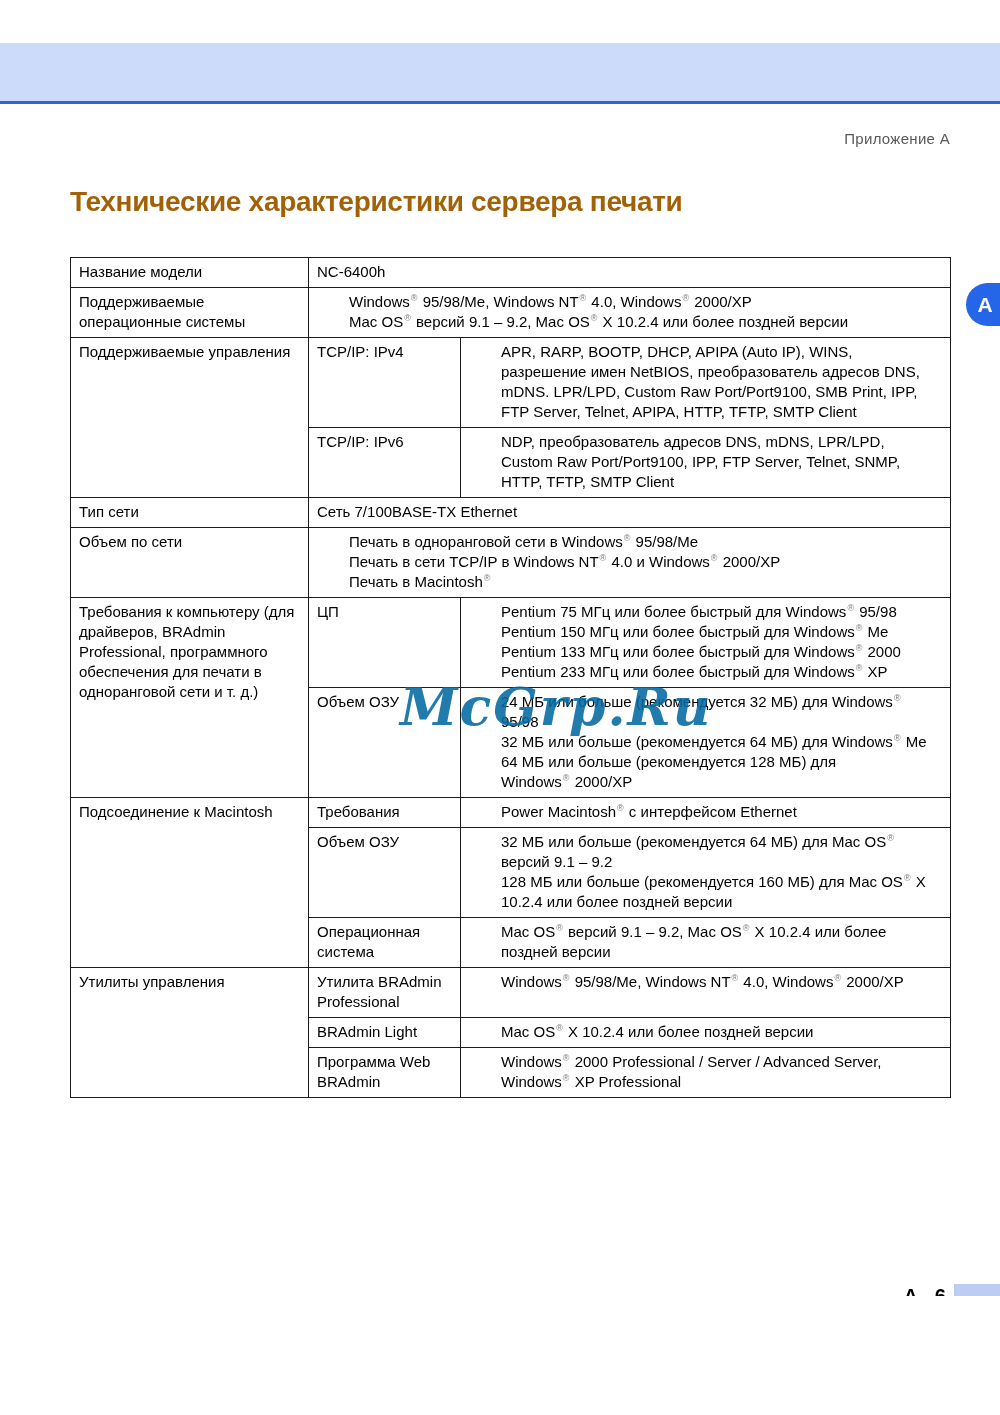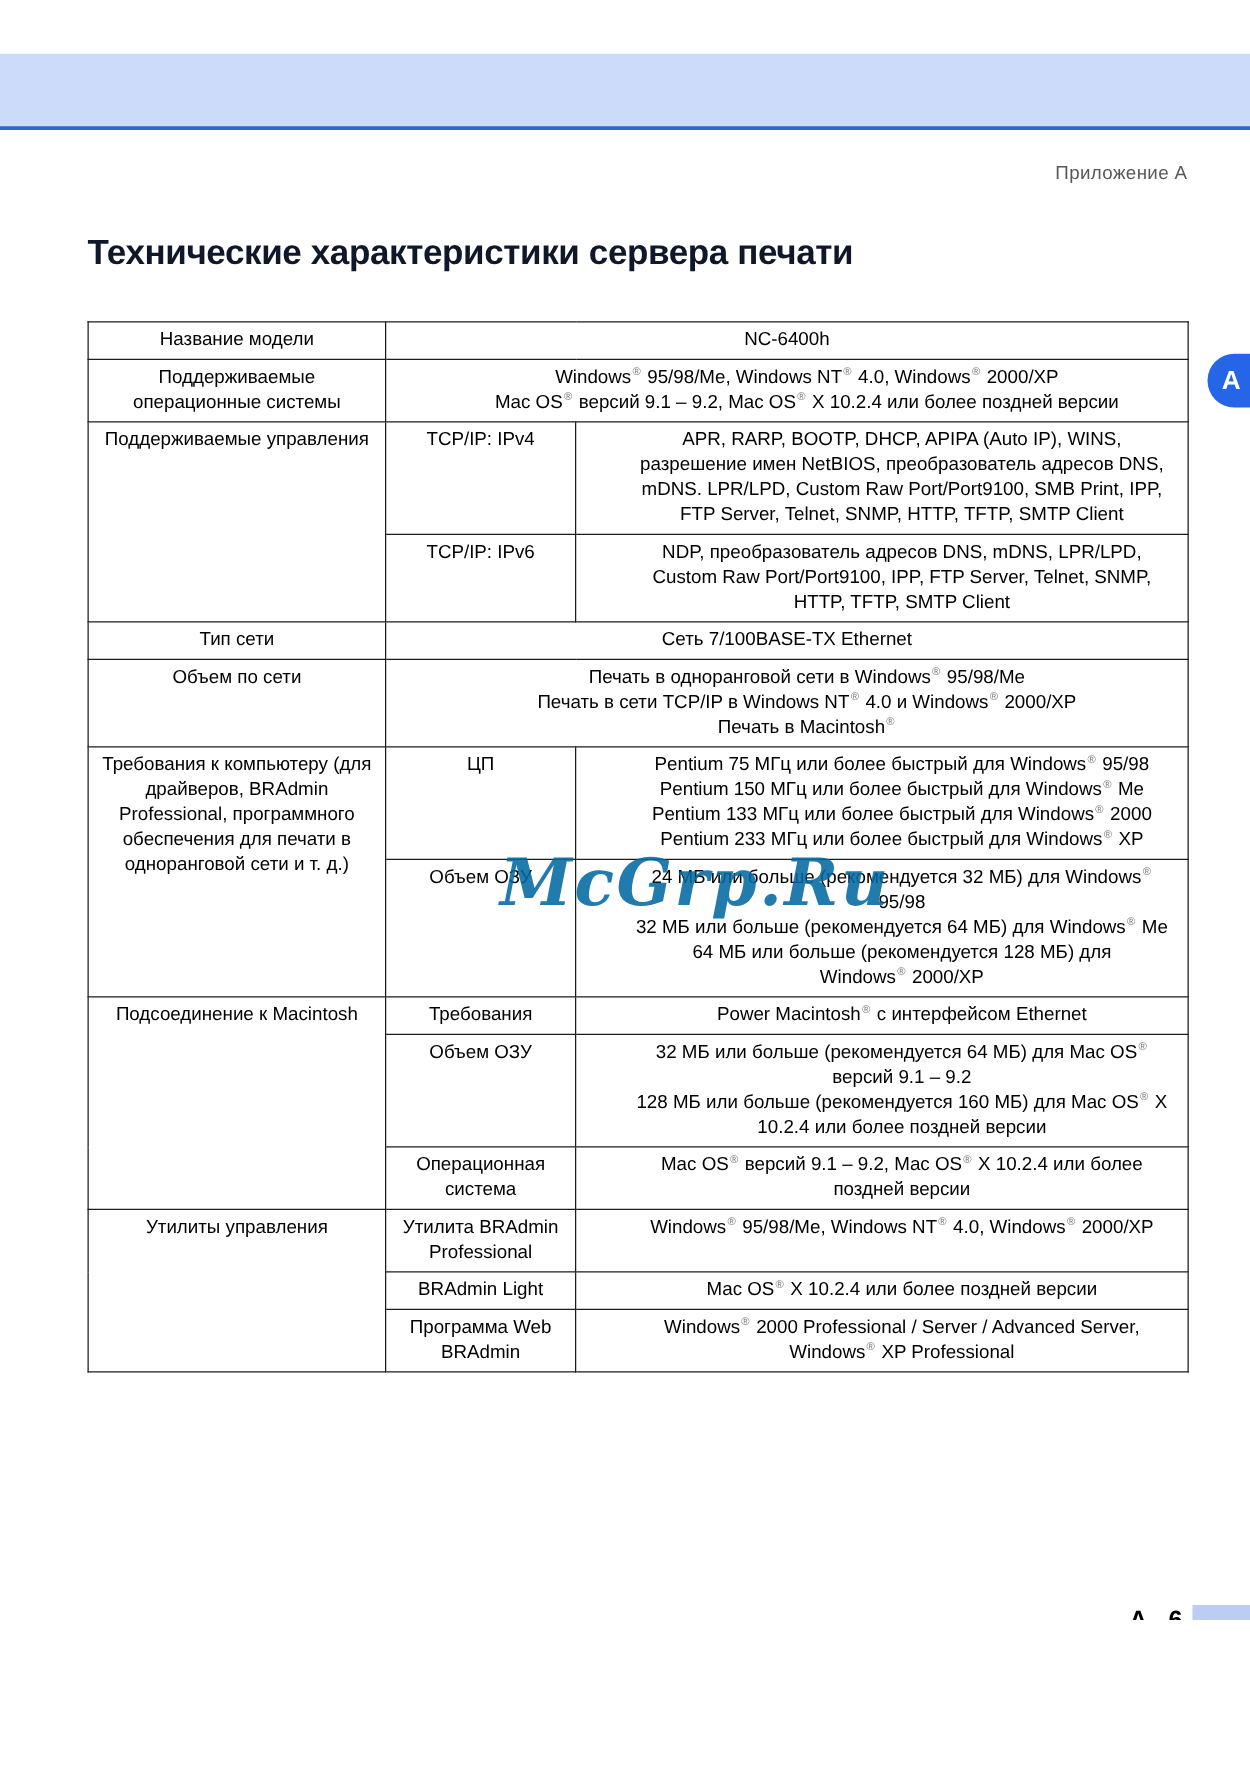--- a/index.html
+++ b/index.html
@@ -1,27 +1,27 @@
 <!DOCTYPE html>
 <html><head>
 <meta charset="utf-8">
 <style>
   * { margin:0; padding:0; box-sizing:border-box; }
   html,body { background:#ffffff; }
   body { font-family:"Liberation Sans", sans-serif; color:#000; }
-  .page { position:relative; width:1000px; height:1296px; background:#fff; overflow:hidden;text-align:center; }
+  .page { position:relative; width:1000px; height:1296px; background:#fff; overflow:hidden; }
 
   .top-band { position:absolute; left:0; top:43px; width:1000px; height:61px;
               background:#cddbfa; border-bottom:3px solid #2f63d8; }
 
   .appendix-ref { position:absolute; top:130px; right:50px; font-size:15px;
                   color:#595959; letter-spacing:0.3px; }
 
   .page-title { position:absolute; left:70px; top:186px; font-size:28px;
-                font-weight:bold; color:#0f172a; letter-spacing:-0.3px; }
+                font-weight:bold; color:#a16207; letter-spacing:-0.3px; }
 
   .side-tab { position:absolute; right:0; top:283px; width:34px; height:43px;
               background:#2565e8; border-radius:22px 0 0 22px;
               display:flex; align-items:center; justify-content:center; }
   .side-tab span { color:#fff; font-weight:bold; font-size:21px; padding-left:4px; }
 
   table.specs { position:absolute; left:70px; top:257px; width:880px;
                 border-collapse:collapse; table-layout:fixed;
                 font-size:15px; line-height:20px; }
   table.specs col.c1 { width:238px; }
@@ -78,21 +78,21 @@
       </td>
     </tr>
 
     <tr>
       <td class="lbl" rowspan="2">Поддерживаемые управления</td>
       <td class="sub">TCP/IP: IPv4</td>
       <td class="val">
         <div class="vline">APR, RARP, BOOTP, DHCP, APIPA (Auto IP), WINS,</div>
         <div class="vline">разрешение имен NetBIOS, преобразователь адресов DNS,</div>
         <div class="vline">mDNS. LPR/LPD, Custom Raw Port/Port9100, SMB Print, IPP,</div>
-        <div class="vline">FTP Server, Telnet, SNMP, HTTP, TFTP, SMTP Client</div>
+        <div class="vline">FTP Server, Telnet, APIPA, HTTP, TFTP, SMTP Client</div>
       </td>
     </tr>
     <tr>
       <td class="sub">TCP/IP: IPv6</td>
       <td class="val">
         <div class="vline">NDP, преобразователь адресов DNS, mDNS, LPR/LPD,</div>
         <div class="vline">Custom Raw Port/Port9100, IPP, FTP Server, Telnet, SNMP,</div>
         <div class="vline">HTTP, TFTP, SMTP Client</div>
       </td>
     </tr>

